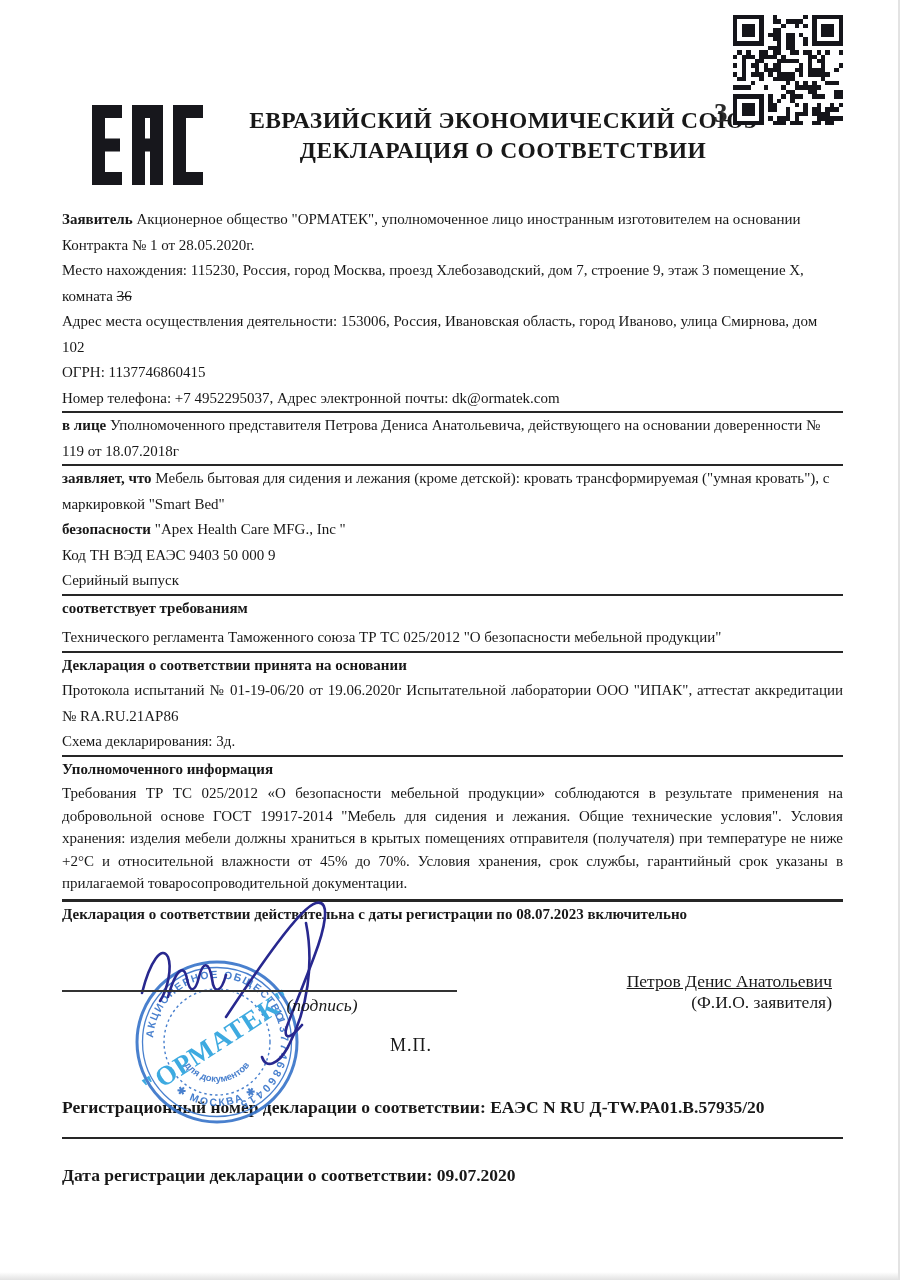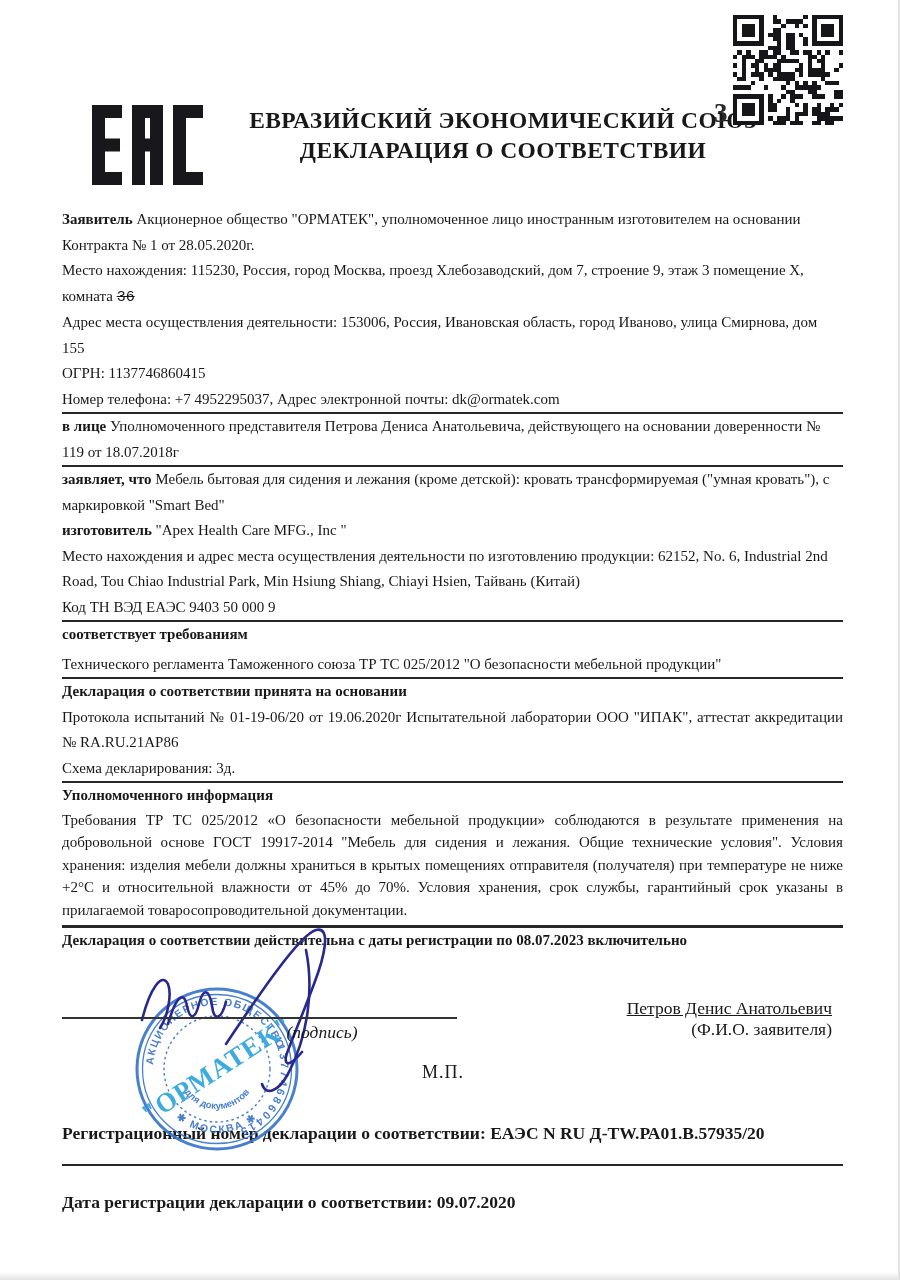--- a/index.html
+++ b/index.html
@@ -23,27 +23,27 @@
   .header{display:flex;align-items:flex-start;margin:103px 120px 0 92px;}
   .eac{width:112px;height:84px;flex:none;margin-right:24px;}
   .titles{flex:1;text-align:center;font-weight:bold;font-size:23.5px;line-height:30px;letter-spacing:.4px;padding-top:2px;}
   
   .doc{margin:20px 55px 0 62px;font-size:15px;line-height:25.5px;}
   .doc p{margin:0;}
   .rule{border-bottom:2px solid #262626;}
   .rule.thick{border-bottom-width:3px;}
   .just{text-align:justify;}
   .b{font-weight:bold;}
-  .strike{text-decoration:line-through;font-family:Liberation Mono, monospace;}
+  .strike{text-decoration:line-through;}
   .gap-s{height:4px;}
   
   .sigzone{position:relative;height:150px;margin:0 55px 0 62px;font-size:17.5px;}
   .sigline{position:absolute;left:0;top:63px;width:395px;border-bottom:2px solid #333;}
   .sigcap{position:absolute;left:145px;top:68px;width:230px;text-align:center;font-style:italic;}
-  .mp{position:absolute;left:328px;top:108px;font-size:18px;letter-spacing:1px;margin-left:32px;}
+  .mp{position:absolute;left:328px;top:108px;font-size:18px;letter-spacing:1px;}
   .fio{position:absolute;left:450px;top:44px;width:320px;text-align:right;}
   .fio .nm{text-decoration:underline;}
   .sig-svg{position:absolute;left:64px;top:-32px;pointer-events:none;}
   .stamp{position:absolute;left:72px;top:32px;opacity:.92;pointer-events:none;}
   
   .footer{margin:0 55px 0 62px;font-size:17.5px;line-height:25px;}
   .footer .row{font-weight:bold;}
   .footer .rule{margin-top:2px;}
   .daterow{margin-top:24px;font-weight:bold;}
 </style>
@@ -278,32 +278,32 @@
     <div class="titles">
       <div>ЕВРАЗИЙСКИЙ ЭКОНОМИЧЕСКИЙ СОЮЗ</div>
       <div>ДЕКЛАРАЦИЯ О СООТВЕТСТВИИ</div>
     </div>
   </div>
 
   <div class="doc">
 
     <p><span class="b">Заявитель</span><span> Акционерное общество "ОРМАТЕК", уполномоченное лицо иностранным изготовителем на основании Контракта № 1 от 28.05.2020г.</span></p>
     <p><span>Место нахождения: 115230, Россия, город Москва, проезд Хлебозаводский, дом 7, строение 9, этаж 3 помещение X, комната </span><span class="strike">36</span></p>
-    <p>Адрес места осуществления деятельности: 153006, Россия, Ивановская область, город Иваново, улица Смирнова, дом 155</p>
+    <p>Адрес места осуществления деятельности: 153006, Россия, Ивановская область, город Иваново, улица Смирнова, дом 102</p>
     <p>ОГРН: 1137746860415</p>
     <p>Номер телефона: +7 4952295037, Адрес электронной почты: dk@ormatek.com</p>
     <div class="rule"></div>
 
     <p><span class="b">в лице</span><span> Уполномоченного представителя Петрова Дениса Анатольевича, действующего на основании доверенности № 119 от 18.07.2018г</span></p>
     <div class="rule"></div>
 
     <p><span class="b">заявляет, что</span><span> Мебель бытовая для сидения и лежания (кроме детской): кровать трансформируемая ("умная кровать"), с маркировкой "Smart Bed"</span></p>
-    <p><span class="b">изготовитель</span><span> "Apex Health Care MFG., Inc "</span></p>
-    <p>Место нахождения и адрес места осуществления деятельности по изготовлению продукции: 62152, No. 6, Industrial 2nd Road, Tou Chiao Industrial Park, Min Hsiung Shiang, Chiayi Hsien, Тайвань (Китай)</p>
+    <p><span class="b">безопасности</span><span> "Apex Health Care MFG., Inc "</span></p>
     <p>Код ТН ВЭД ЕАЭС 9403 50 000 9</p>
+    <p>Серийный выпуск</p>
     <div class="rule"></div>
 
     <p class="b">соответствует требованиям</p>
     <div class="gap-s"></div>
     <p>Технического регламента Таможенного союза ТР ТС 025/2012 "О безопасности мебельной продукции"</p>
     <div class="rule"></div>
 
     <p class="b">Декларация о соответствии принята на основании</p>
     <p class="just">Протокола испытаний № 01-19-06/20 от 19.06.2020г Испытательной лаборатории ООО "ИПАК", аттестат аккредитации № RA.RU.21АР86</p>
     <p>Схема декларирования: 3д.</p>

